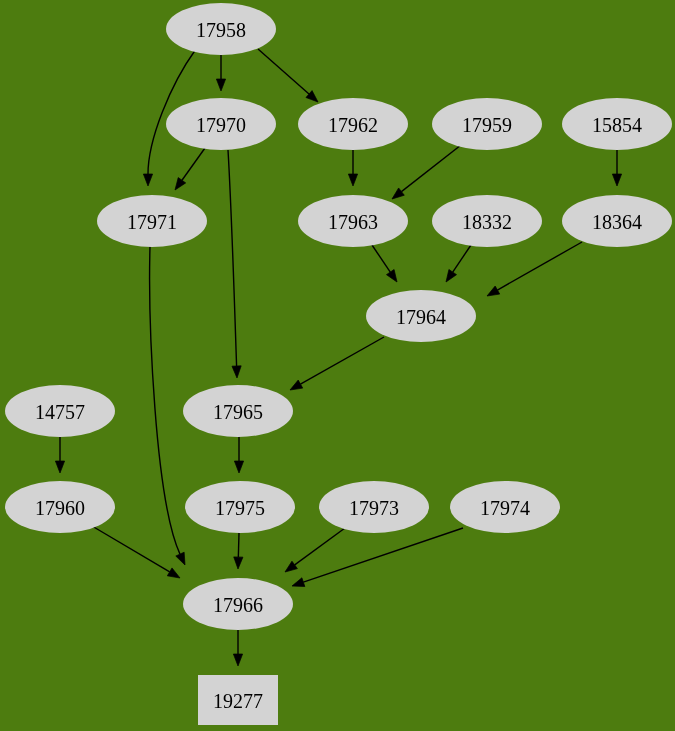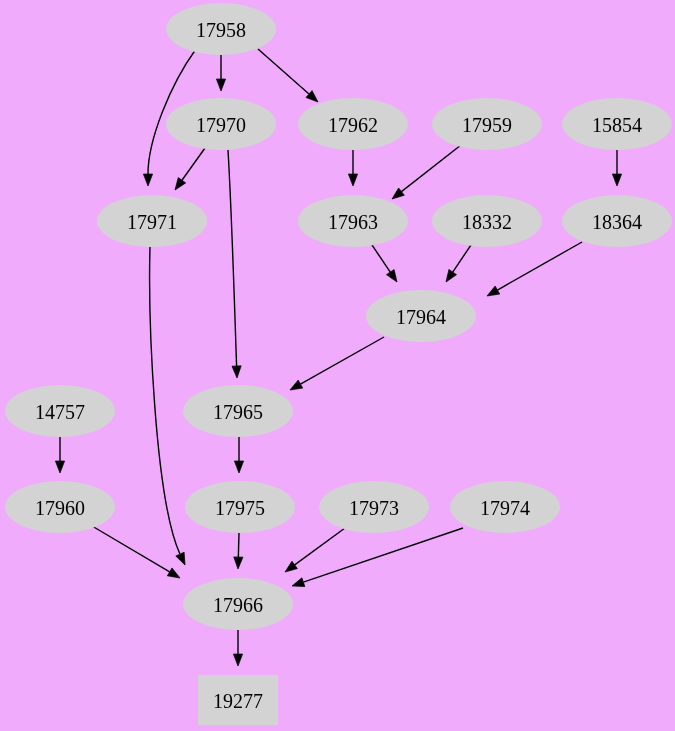--- a/index.html
+++ b/index.html
@@ -10,21 +10,21 @@
   body {
     width: 675px;
     height: 731px;
     font-family: "Liberation Serif", serif;
     overflow: hidden;
   }
   #graph-root {
     position: relative;
     width: 675px;
     height: 731px;
-    background: #f0abfc;
+    background: #4d7c0f;
   }
   svg.graph-canvas {
     position: absolute;
     top: 0;
     left: 0;
     width: 675px;
     height: 731px;
     display: block;
   }
   .node-shape {

